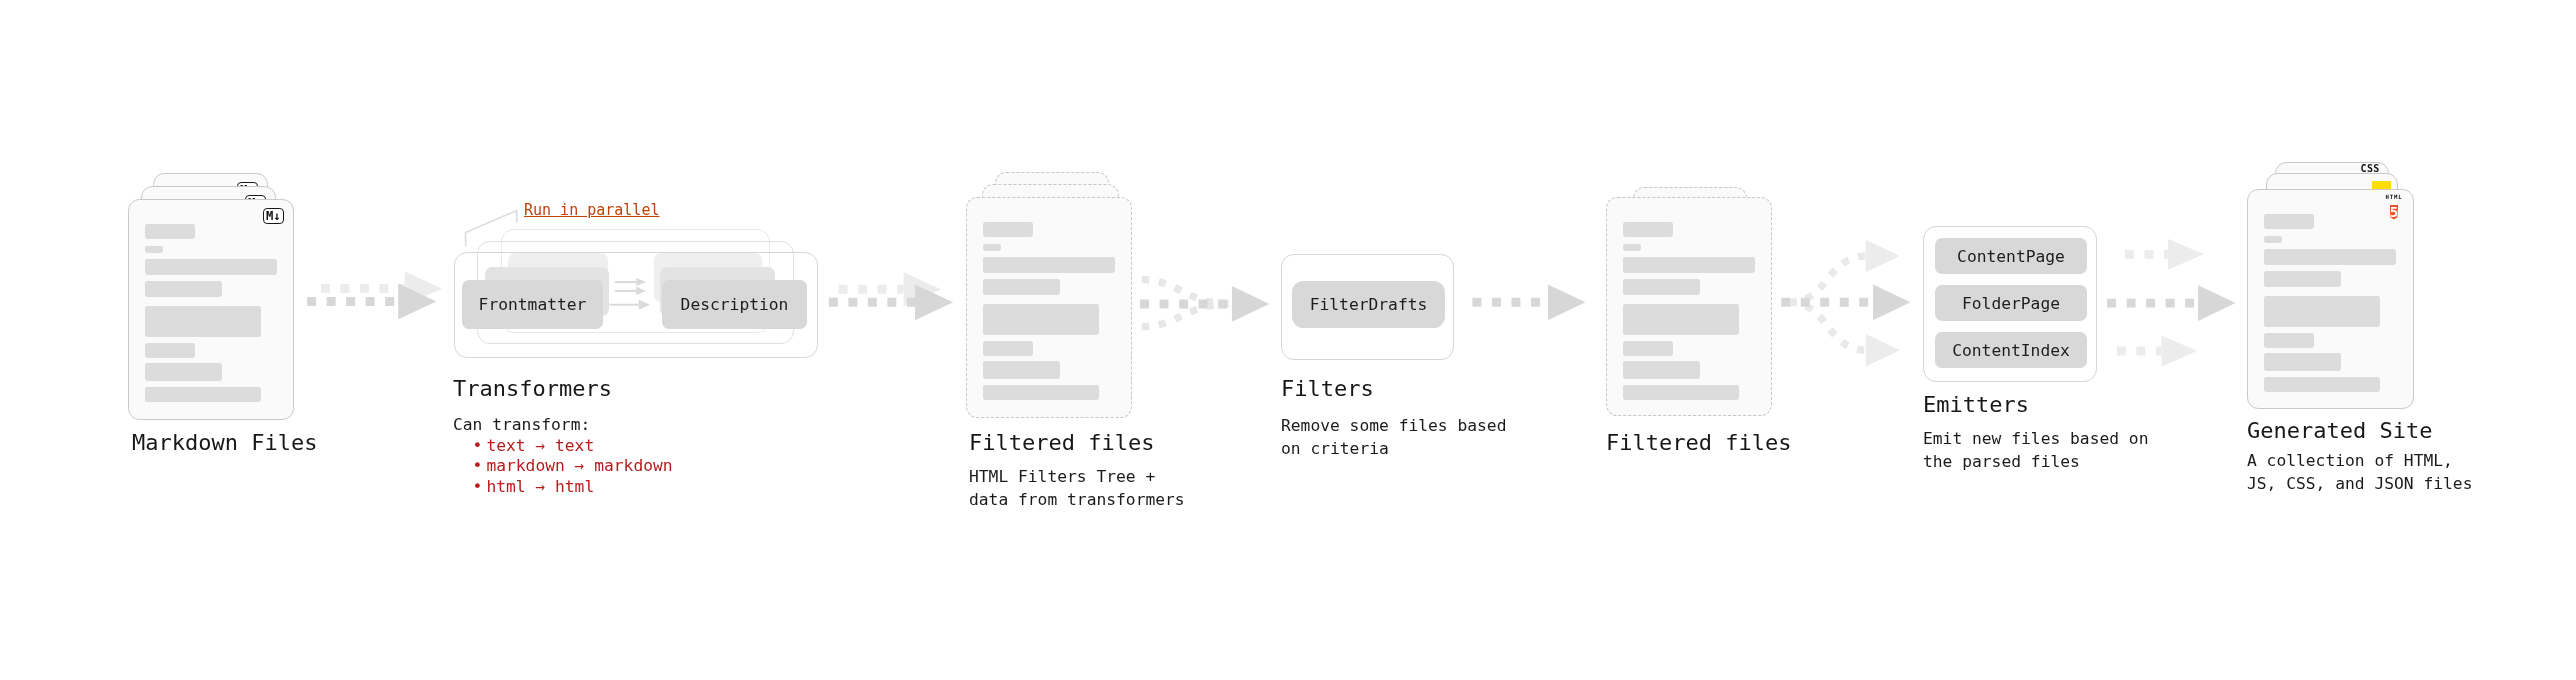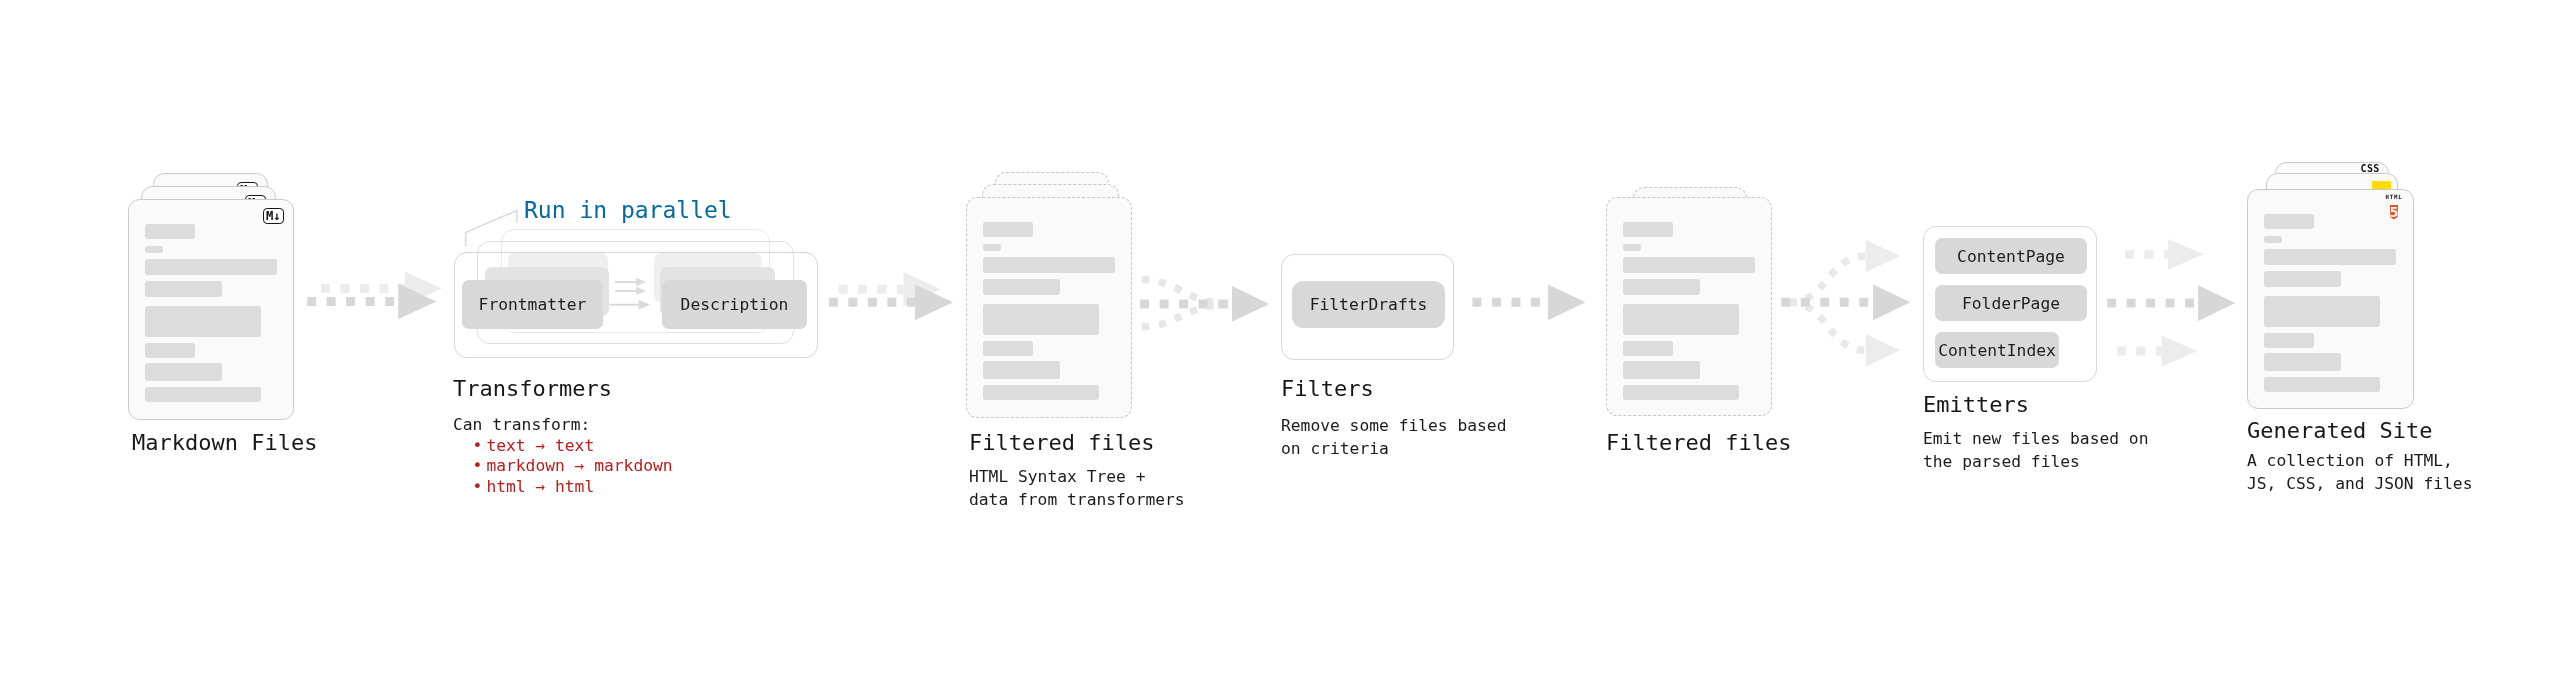--- a/index.html
+++ b/index.html
@@ -43,21 +43,21 @@
   .outline.l1{border-color:#dfdfdf;}
   .outline.l2{border-color:#e9e9e9;}
   .node{position:absolute;background:#d8d8d8;border-radius:7px;display:flex;align-items:center;justify-content:center;
     font-size:16.3px;color:#1d1d1d;white-space:nowrap;}
   .node.g1{background:#e3e3e3;}
   .node.g2{background:#efefef;}
 
   
   .title{position:absolute;font-size:22px;line-height:28px;white-space:nowrap;color:#171717;}
   .caption{position:absolute;font-size:16.3px;line-height:23px;white-space:nowrap;color:#1b1b1b;}
-  .annotation{position:absolute;font-size:23px;line-height:19.5px;white-space:nowrap;color:#0369a1;}
+  .annotation{position:absolute;font-size:15px;line-height:19.5px;white-space:nowrap;color:#c2410c;text-decoration:underline;}
   .bullets{position:absolute;font-size:16.3px;line-height:20.3px;white-space:nowrap;color:#b91c1c;}
   .bullet-line{padding-left:19.5px;}
   .bullet-line .dot{display:inline-block;width:9.8px;}
   .bullet-line .txt{margin-left:4.1px;}
 </style>
 </head>
 <body>
 
 <div class="canvas">
 
@@ -196,21 +196,21 @@
           <i class="bar b3"></i>
           <i class="bar b4"></i>
           <i class="bar b5"></i>
           <i class="bar b6"></i>
           <i class="bar b7"></i>
           <i class="bar b8"></i>
         </div>
     </div>
     <div class="title" style="left:969px;top:429px;">Filtered files</div>
     <div class="caption" style="left:969px;top:465px;">
-      <div>HTML Syntax Tree +</div>
+      <div>HTML Filters Tree +</div>
       <div>data from transformers</div>
     </div>
   </div>
 
   <div class="abs">
     <div class="outline" style="left:1281px;top:254px;width:173px;height:106px;"></div>
     <div class="node" style="left:1292px;top:281px;width:153px;height:47px;border-radius:11.4px;">FilterDrafts</div>
     <div class="title" style="left:1281px;top:375px;">Filters</div>
     <div class="caption" style="left:1281px;top:414px;">
       <div>Remove some files based</div>
@@ -232,21 +232,21 @@
           <i class="bar b8"></i>
         </div>
     </div>
     <div class="title" style="left:1606px;top:429px;">Filtered files</div>
   </div>
 
   <div class="abs">
     <div class="outline" style="left:1923px;top:226px;width:174px;height:156px;"></div>
     <div class="node" style="left:1935px;top:238px;width:152px;height:36px;">ContentPage</div>
     <div class="node" style="left:1935px;top:285px;width:152px;height:36px;">FolderPage</div>
-    <div class="node" style="left:1935px;top:332px;width:124px;height:36px;">ContentIndex</div>
+    <div class="node" style="left:1935px;top:332px;width:152px;height:36px;">ContentIndex</div>
     <div class="title" style="left:1923px;top:391px;">Emitters</div>
     <div class="caption" style="left:1923px;top:427px;">
       <div>Emit new files based on</div>
       <div>the parsed files</div>
     </div>
   </div>
 
   <div class="abs">
     <div class="card" style="left:2275px;top:162px;width:114px;height:221px;">
       <span class="badge-css">

